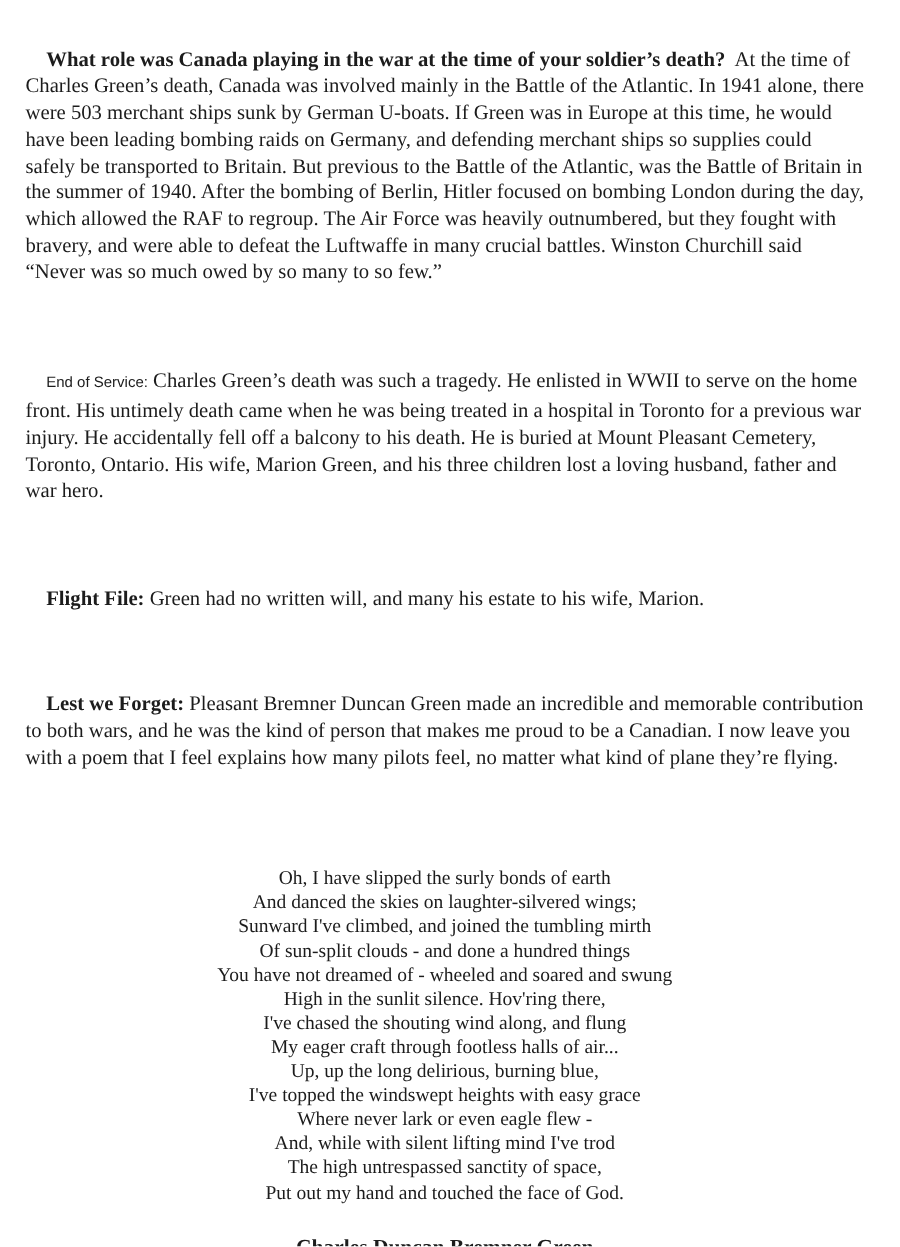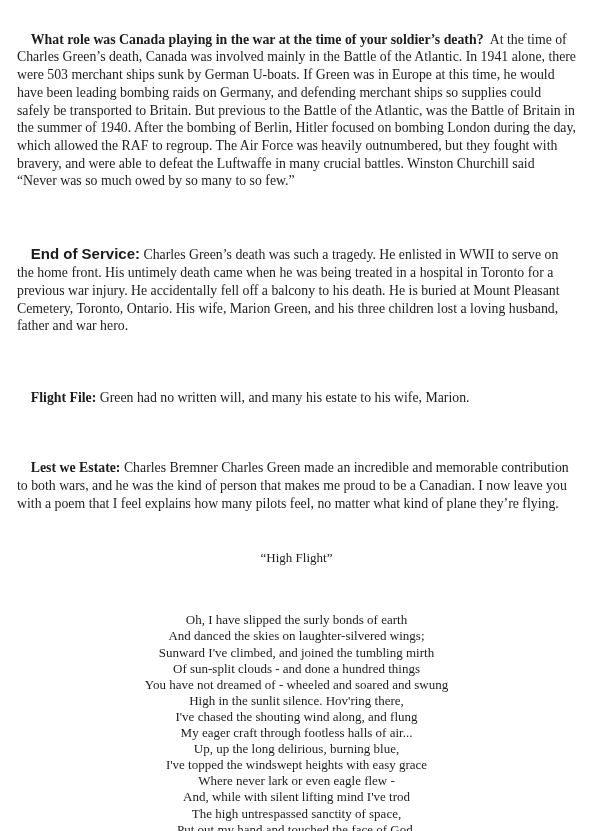--- a/index.html
+++ b/index.html
@@ -26,23 +26,23 @@
     text-align: left;
   }
   .para.gap-20 { margin-top: 20px; }
   .para.gap-19 { margin-top: 19px; }
   .para.gap-17 { margin-top: 17px; }
   .lead-serif {
     font-weight: bold;
     font-family: "Liberation Serif", "DejaVu Serif", serif;
   }
   .lead-sans {
-    font-weight: bold;
+    font-weight: normal;
     font-family: "Liberation Sans", "DejaVu Sans", sans-serif;
-    font-size: 15px;
+    font-size: 10px;
   }
   .poem {
     margin-top: 20px;
     text-align: center;
     font-size: 13px;
     line-height: 16.1px;
   }
   .poem .poem-lines {
     white-space: pre-line;
     margin-top: 46px;
@@ -67,25 +67,24 @@
 
   <p class="para gap-20">
     <span class="lead-sans">End of Service:</span><span> Charles Green’s death was such a tragedy. He enlisted in WWII to serve on the home front. His untimely death came when he was being treated in a hospital in Toronto for a previous war injury. He accidentally fell off a balcony to his death. He is buried at Mount Pleasant Cemetery, Toronto, Ontario. His wife, Marion Green, and his three children lost a loving husband, father and war hero.</span>
   </p>
 
   <p class="para gap-19">
     <span class="lead-serif">Flight File:</span><span> Green had no written will, and many his estate to his wife, Marion.</span>
   </p>
 
   <p class="para gap-17">
-    <span class="lead-serif">Lest we Estate:</span><span> Charles Bremner Charles Green made an incredible and memorable contribution to both wars, and he was the kind of person that makes me proud to be a Canadian. I now leave you with a poem that I feel explains how many pilots feel, no matter what kind of plane they’re flying.</span>
+    <span class="lead-serif">Lest we Forget:</span><span> Pleasant Bremner Duncan Green made an incredible and memorable contribution to both wars, and he was the kind of person that makes me proud to be a Canadian. I now leave you with a poem that I feel explains how many pilots feel, no matter what kind of plane they’re flying.</span>
   </p>
 
   <div class="poem">
-    <div>“High Flight”</div>
     <div class="poem-lines">Oh, I have slipped the surly bonds of earth
 And danced the skies on laughter-silvered wings;
 Sunward I've climbed, and joined the tumbling mirth
 Of sun-split clouds - and done a hundred things
 You have not dreamed of - wheeled and soared and swung
 High in the sunlit silence. Hov'ring there,
 I've chased the shouting wind along, and flung
 My eager craft through footless halls of air...
 Up, up the long delirious, burning blue,
 I've topped the windswept heights with easy grace

